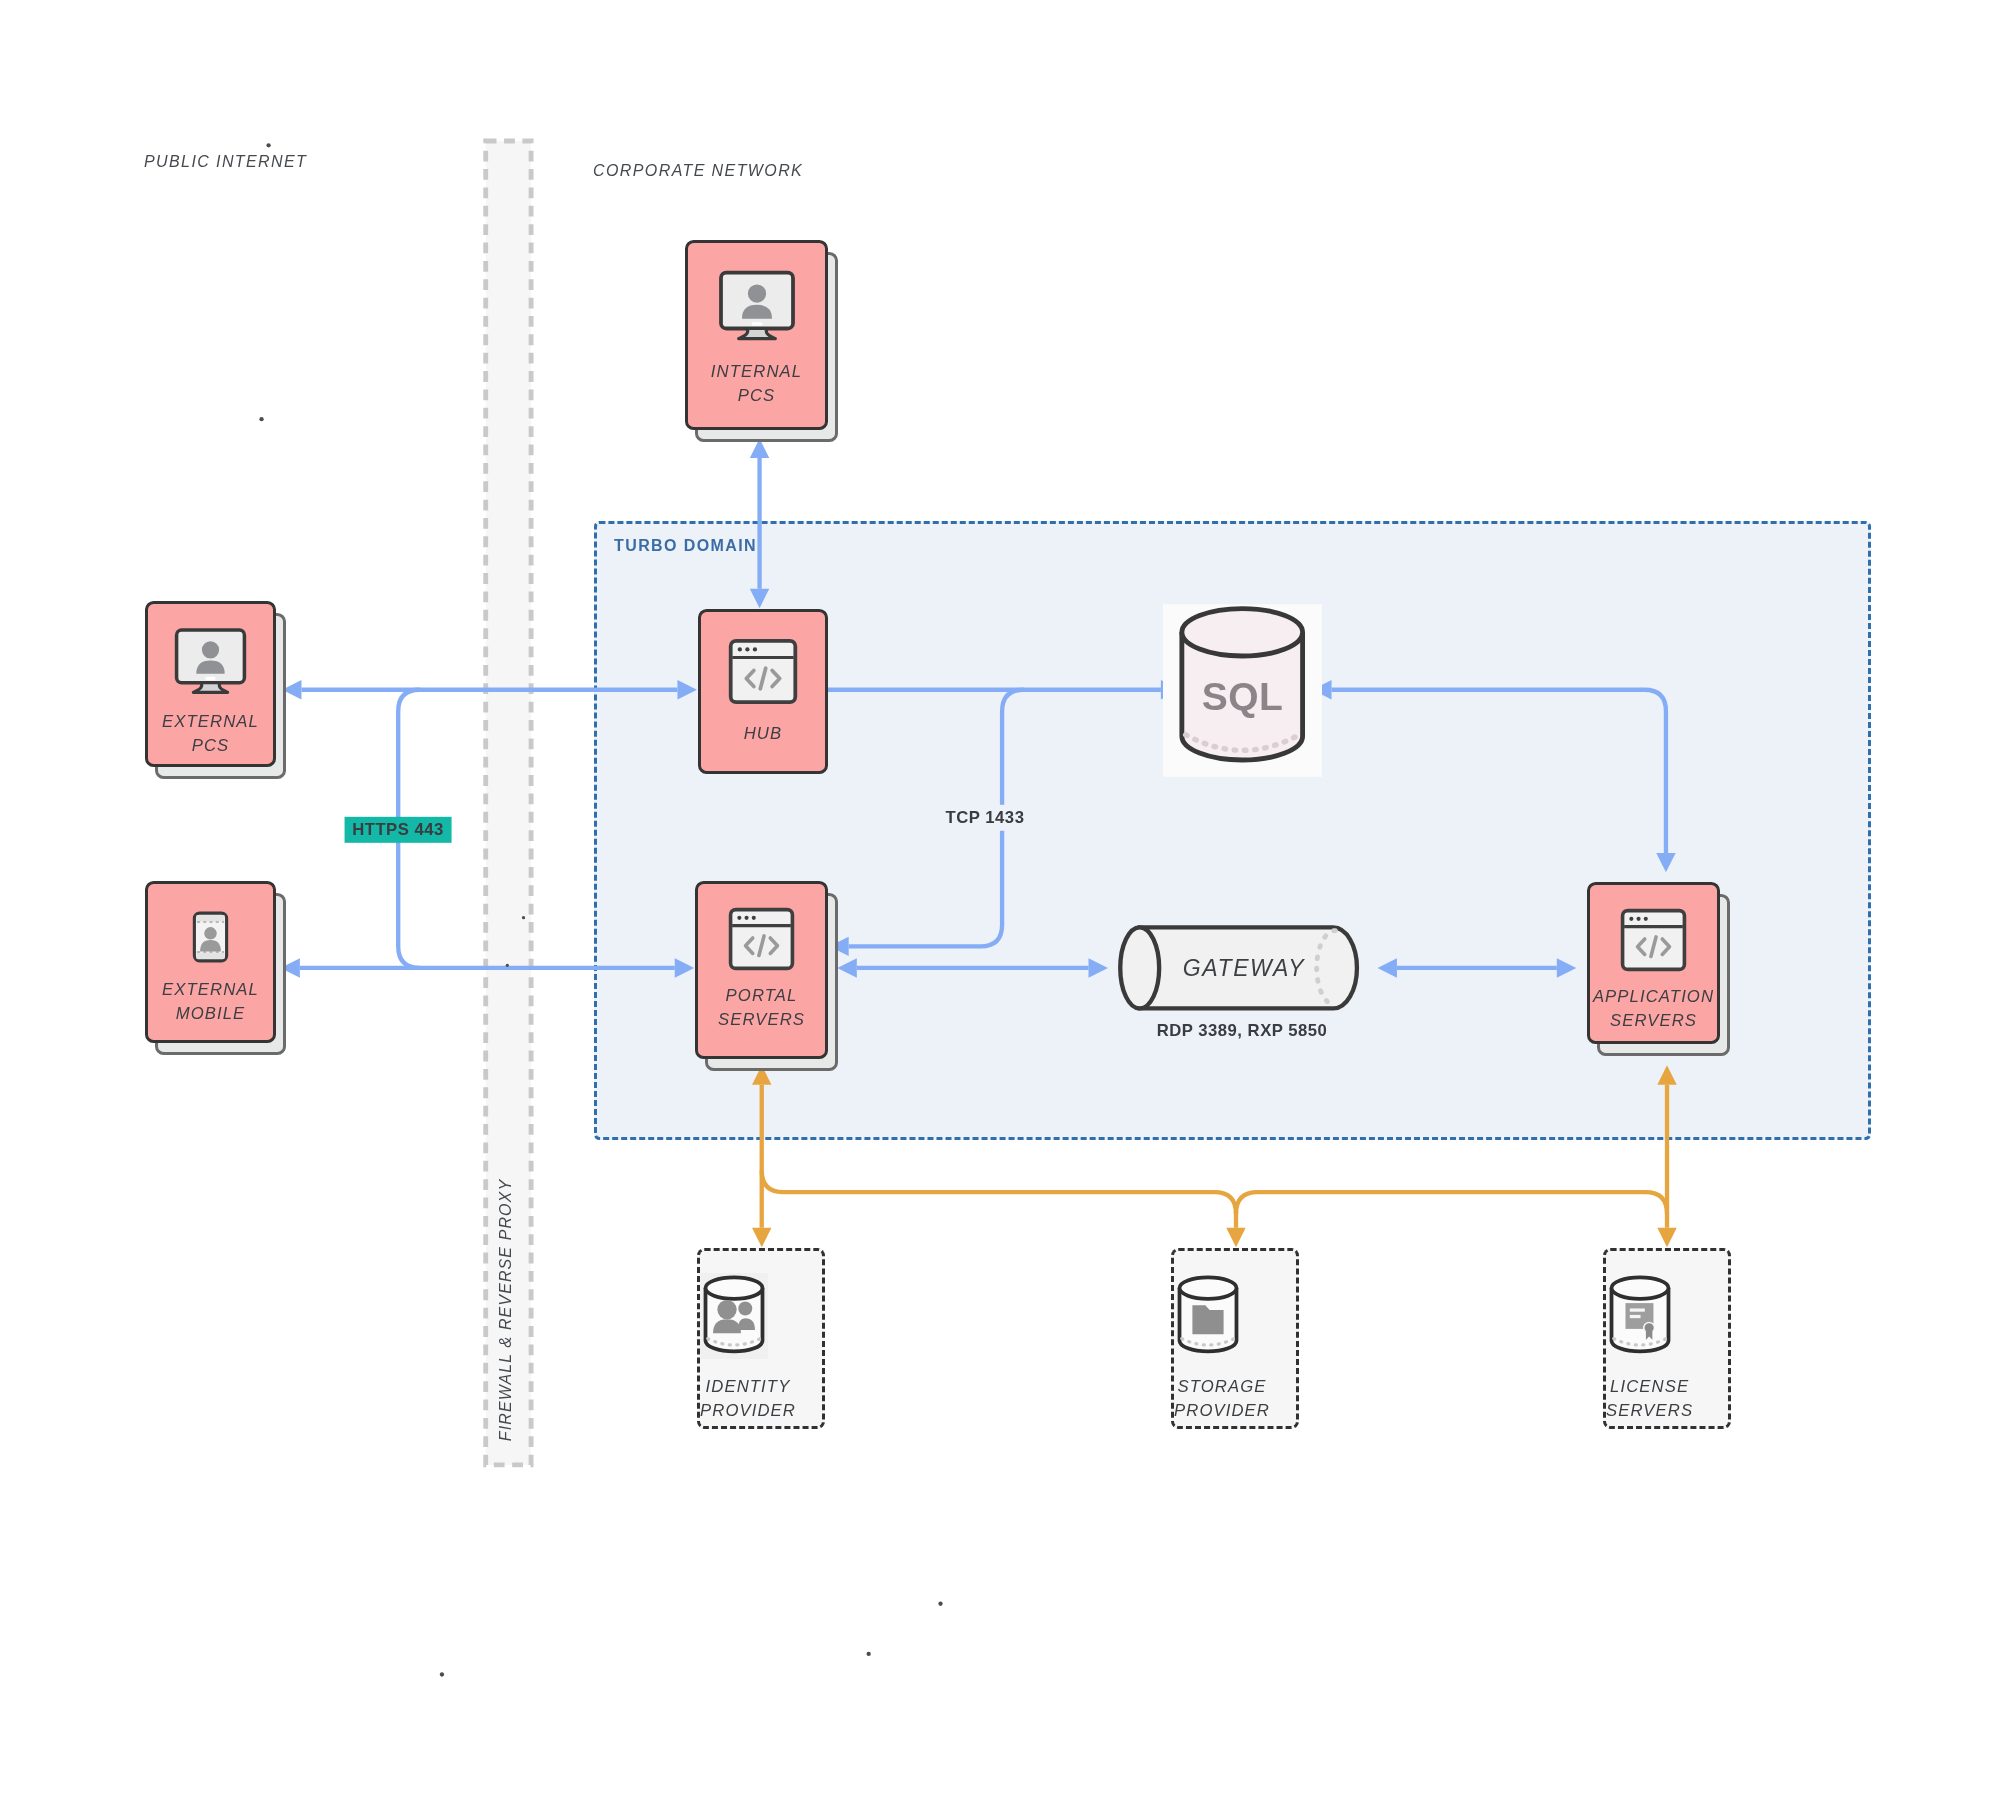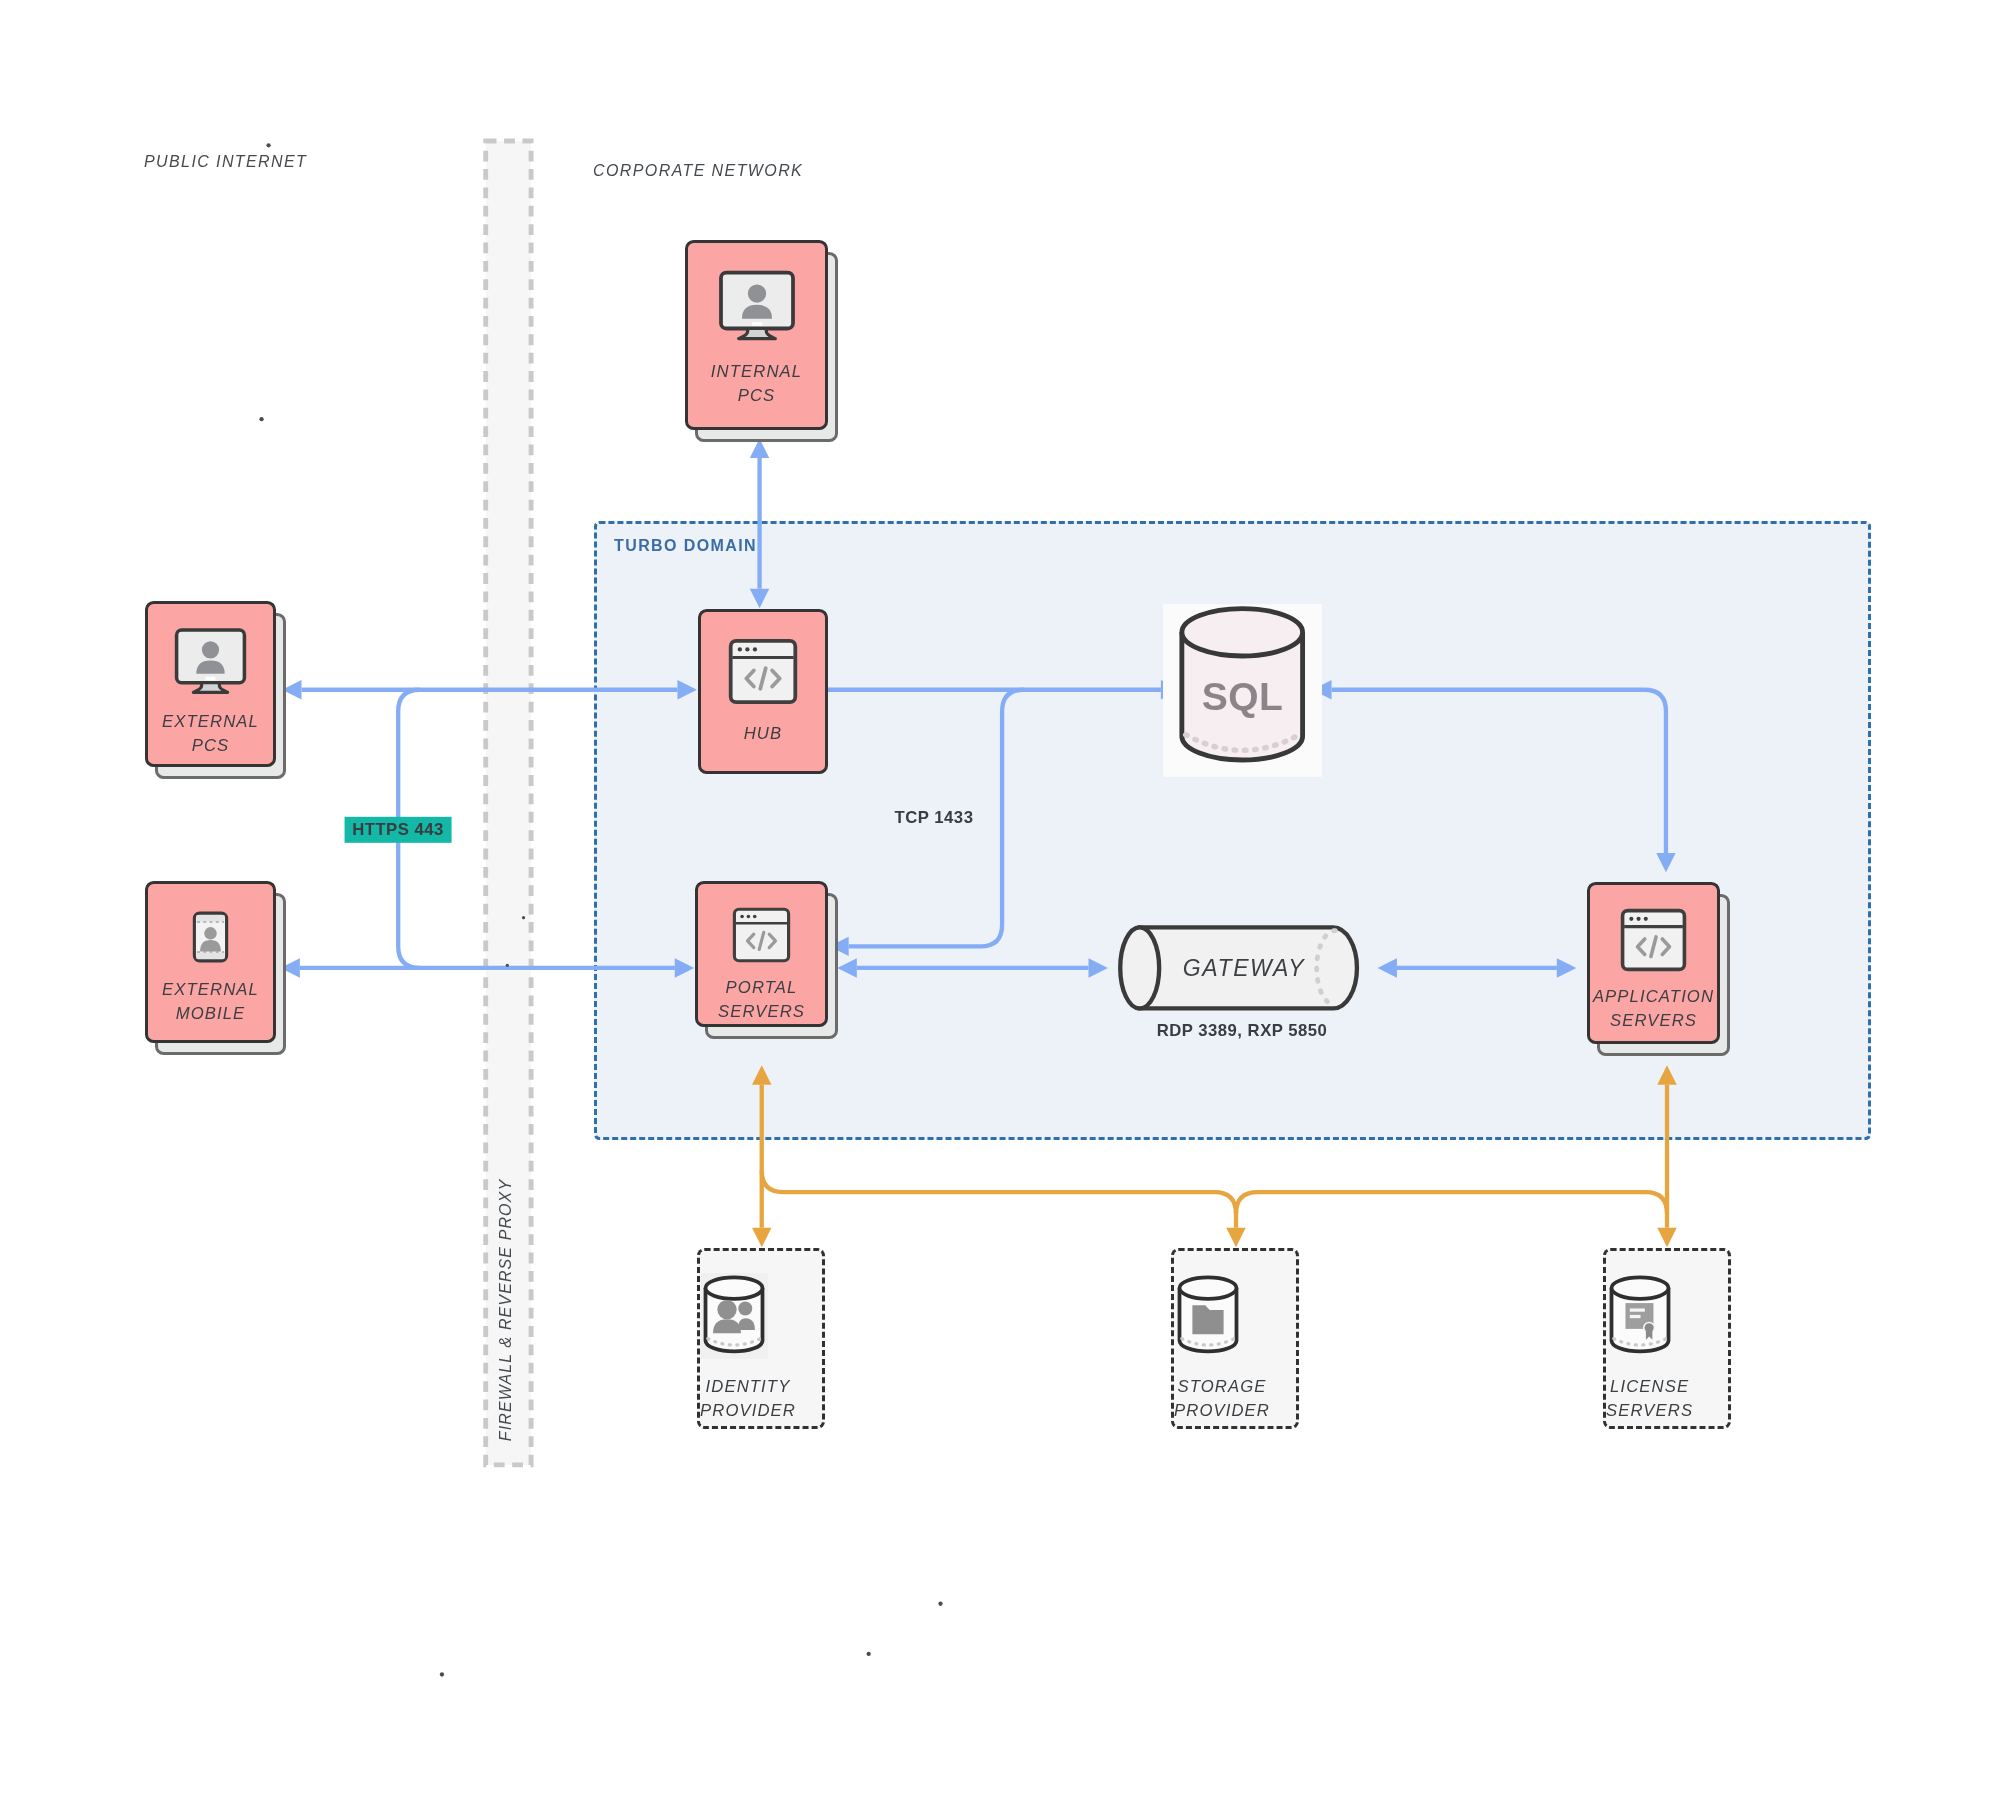--- a/index.html
+++ b/index.html
@@ -197,21 +197,21 @@
 <div class="node" style="left:1163px;top:604px;width:159px;height:173px;">
   <svg width="159" height="173" viewBox="0 0 295 320">
     <rect x="0" y="0" width="295" height="320" fill="#fbfbfb"></rect>
     <path d="M35 52 V245 A112 44 0 0 0 259 245 V52" fill="#f6eef0" stroke="#383838" stroke-width="9"></path>
     <ellipse cx="147" cy="52" rx="112" ry="44" fill="#f6eef0" stroke="#383838" stroke-width="9"></ellipse>
     <path d="M42 242 Q147 300 253 242" fill="none" stroke="#d9ced3" stroke-width="10" stroke-dasharray="3 16" stroke-linecap="round"></path>
   </svg>
   <div class="sql-text">SQL</div>
 </div>
 
-<div class="node" style="left:695px;top:881px;width:133px;height:146px;">
+<div class="node" style="left:695px;top:881px;width:133px;height:178px;">
   <div class="backcard"></div>
   <div class="card">
     <svg width="67" height="64" viewBox="0 0 130 124" style="margin-top:23px;">
       <rect x="5" y="5" width="120" height="114" rx="10" fill="#f1f1f1" stroke="#3f3f3f" stroke-width="7"></rect>
       <line x1="8" y1="36" x2="122" y2="36" stroke="#3f3f3f" stroke-width="6"></line>
       <circle cx="22" cy="21" r="4" fill="#3f3f3f"></circle>
         <circle cx="36" cy="21" r="4" fill="#3f3f3f"></circle>
         <circle cx="50" cy="21" r="4" fill="#3f3f3f"></circle>
       <path d="M48 60 L34 75 L48 90" stroke="#9a9a9d" stroke-width="7" fill="none" stroke-linecap="round" stroke-linejoin="round"></path>
       <path d="M82 60 L96 75 L82 90" stroke="#9a9a9d" stroke-width="7" fill="none" stroke-linecap="round" stroke-linejoin="round"></path>
@@ -301,14 +301,14 @@
       <path d="M14 122 Q63 146 112 122" fill="none" stroke="#c9c9c9" stroke-width="6" stroke-dasharray="2 12" stroke-linecap="round"></path>
     </svg>
     <div class="node-label" style="margin-top:16px;">
       <div>LICENSE</div>
       <div>SERVERS</div>
     </div>
   </div>
 </div>
 
 <div class="conn-label" style="left:398px;top:830px;background:#14b8a6;">HTTPS 443</div>
-<div class="conn-label" style="left:934px;top:818px;background:#edf1f8;">TCP 1433</div>
+<div class="conn-label" style="left:985px;top:818px;background:#edf1f8;">TCP 1433</div>
 
 
 </body></html>

